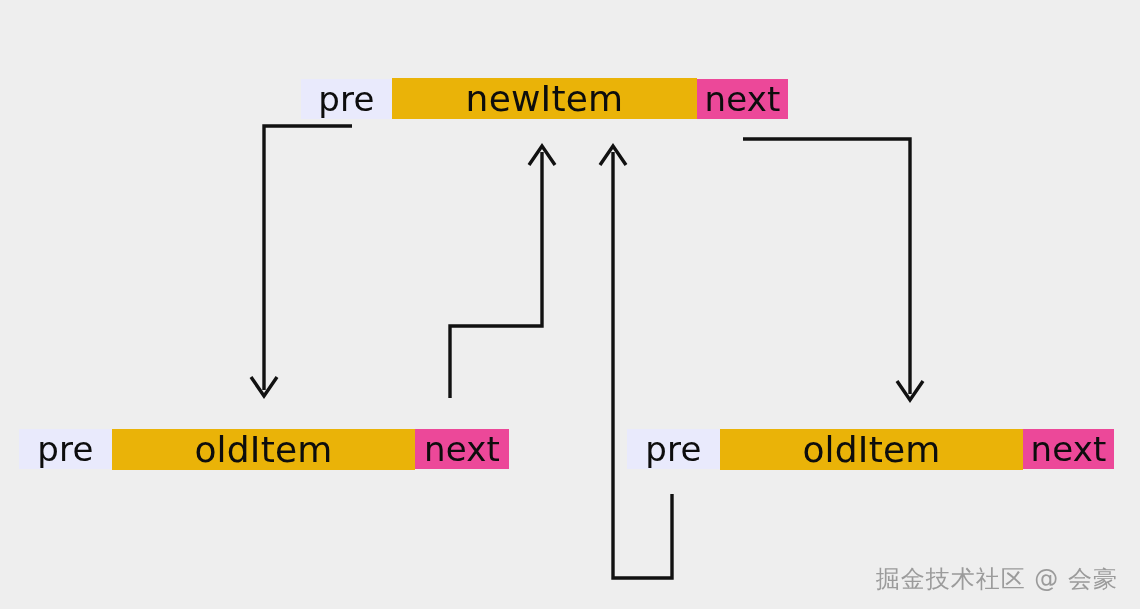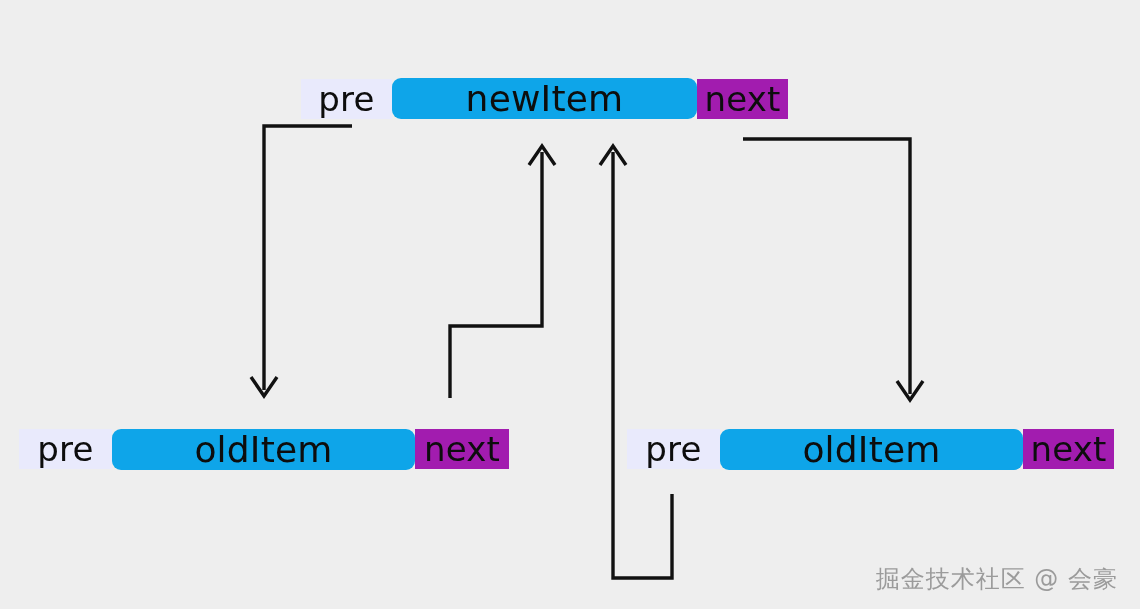--- a/index.html
+++ b/index.html
@@ -24,22 +24,22 @@
   .cell {
     display: flex;
     align-items: center;
     justify-content: center;
     box-sizing: border-box;
     color: #0d0d0d;
     font-weight: 400;
     letter-spacing: 0.2px;
   }
   .cell-pre   { background: #e9eafc; }
-  .cell-body  { background: #0ea5e9; border-radius: 9px; }
-  .cell-next  { background: #a21caf; }
+  .cell-body  { background: #eab308; }
+  .cell-next  { background: #ec4899; }
 
   
   #node-new        { left: 301px; top: 19px;  width: 487px; height: 159px; }
   #node-new .cell-pre  { width: 91px;  font-size: 34px; }
   #node-new .cell-body { width: 305px; font-size: 36px; }
   #node-new .cell-next { width: 91px;  font-size: 34px; }
 
   
   #node-old-left   { left: 19px;  top: 371px; width: 490px; height: 156px; }
   #node-old-left .cell-pre  { width: 93px;  font-size: 34px; }

